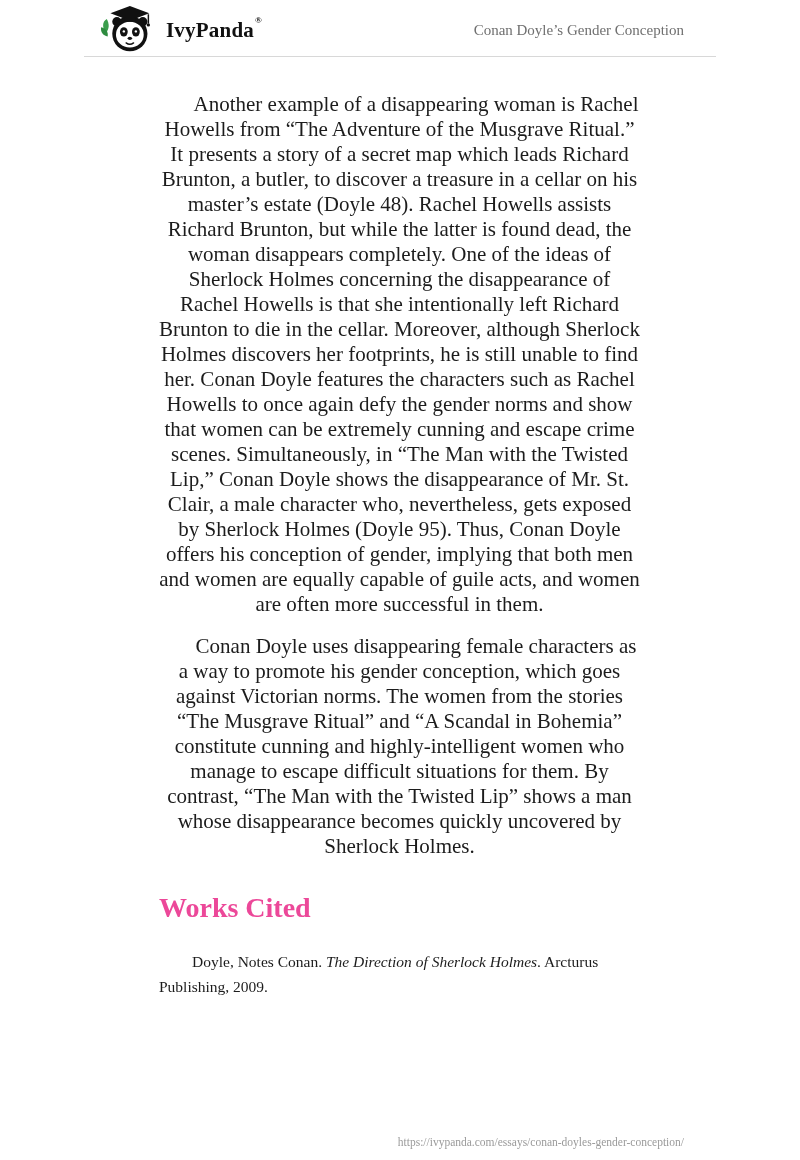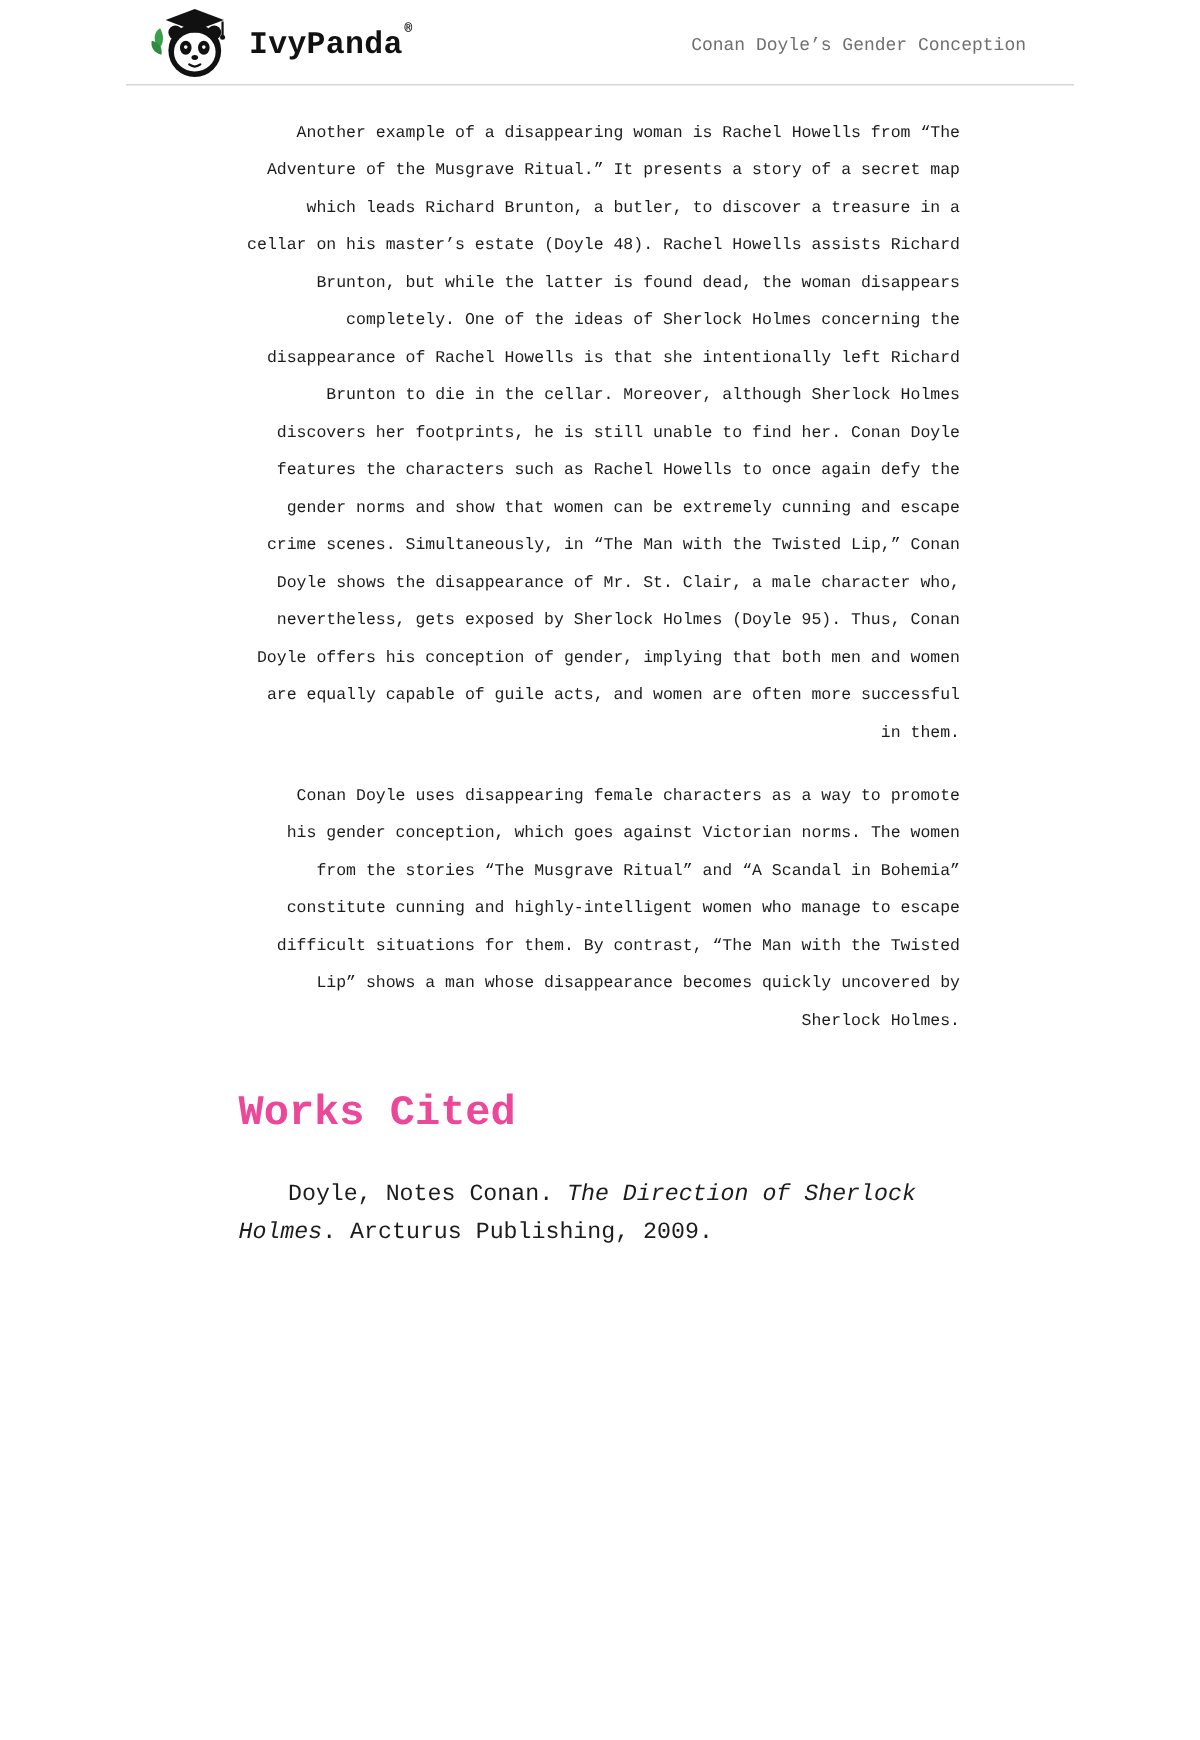--- a/index.html
+++ b/index.html
@@ -3,21 +3,21 @@
 <meta charset="utf-8">
 <style>
   * { box-sizing: border-box; }
   html, body { margin: 0; padding: 0; background: #ffffff; }
   .page {
     position: relative;
     width: 632px;
     height: 1160px;
     margin: 0 auto;
     background: #ffffff;
-    font-family: Liberation Mono, monospace;
+    font-family: Liberation Serif, serif;
     color: #1c1c1c;
     overflow: hidden;
   }
   
   .header {
     display: flex;
     align-items: center;
     justify-content: space-between;
     padding: 8px 32px 0 16px;
     height: 52px;
@@ -36,39 +36,39 @@
   .brand-reg {
     font-size: 9px;
     vertical-align: super;
     font-weight: bold;
     color: #111111;
     position: relative;
     top: -7px;
     left: 1px;
   }
   .header-title {
-    font-size: 12px;
+    font-size: 15px;
     color: #6f6f6f;
     text-align: center;
   }
   .divider {
     border-bottom: 1px solid #d8d8d8;
     margin-top: 4px;
   }
   
   .content {
     padding: 20px 76px 0 75px;
   }
   .body-par {
-    font-size: 11px;
+    font-size: 21px;
     line-height: 25px;
     color: #1c1c1c;
     text-indent: 33px;
-    margin: 0 0 17px 0;
-    text-align: right;
+    margin: 15px 0 17px 0;
+    text-align: center;
   }
   .works-cited {
     font-size: 28px;
     line-height: 34px;
     font-weight: bold;
     color: #ec4899;
     margin: 32px 0 24px 0;
     text-indent: 0;
   }
   .citation {
@@ -133,14 +133,15 @@
   <div class="content">
     <p class="body-par">Another example of a disappearing woman is Rachel Howells from “The Adventure of the Musgrave Ritual.” It presents a story of a secret map which leads Richard Brunton, a butler, to discover a treasure in a cellar on his master’s estate (Doyle 48). Rachel Howells assists Richard Brunton, but while the latter is found dead, the woman disappears completely. One of the ideas of Sherlock Holmes concerning the disappearance of Rachel Howells is that she intentionally left Richard Brunton to die in the cellar. Moreover, although Sherlock Holmes discovers her footprints, he is still unable to find her. Conan Doyle features the characters such as Rachel Howells to once again defy the gender norms and show that women can be extremely cunning and escape crime scenes. Simultaneously, in “The Man with the Twisted Lip,” Conan Doyle shows the disappearance of Mr. St. Clair, a male character who, nevertheless, gets exposed by Sherlock Holmes (Doyle 95). Thus, Conan Doyle offers his conception of gender, implying that both men and women are equally capable of guile acts, and women are often more successful in them.</p>
     <p class="body-par">Conan Doyle uses disappearing female characters as a way to promote his gender conception, which goes against Victorian norms. The women from the stories “The Musgrave Ritual” and “A Scandal in Bohemia” constitute cunning and highly-intelligent women who manage to escape difficult situations for them. By contrast, “The Man with the Twisted Lip” shows a man whose disappearance becomes quickly uncovered by Sherlock Holmes.</p>
 
     <h1 class="works-cited">Works Cited</h1>
 
     <p class="citation"><span>Doyle, Notes Conan. </span><span class="italic">The Direction of Sherlock Holmes</span><span>. Arcturus Publishing, 2009.</span></p>
 
   </div>
 
+  <div class="footer-url">https://ivypanda.com/essays/conan-doyles-gender-conception/</div>
 
 </div>
 
 </body></html>

